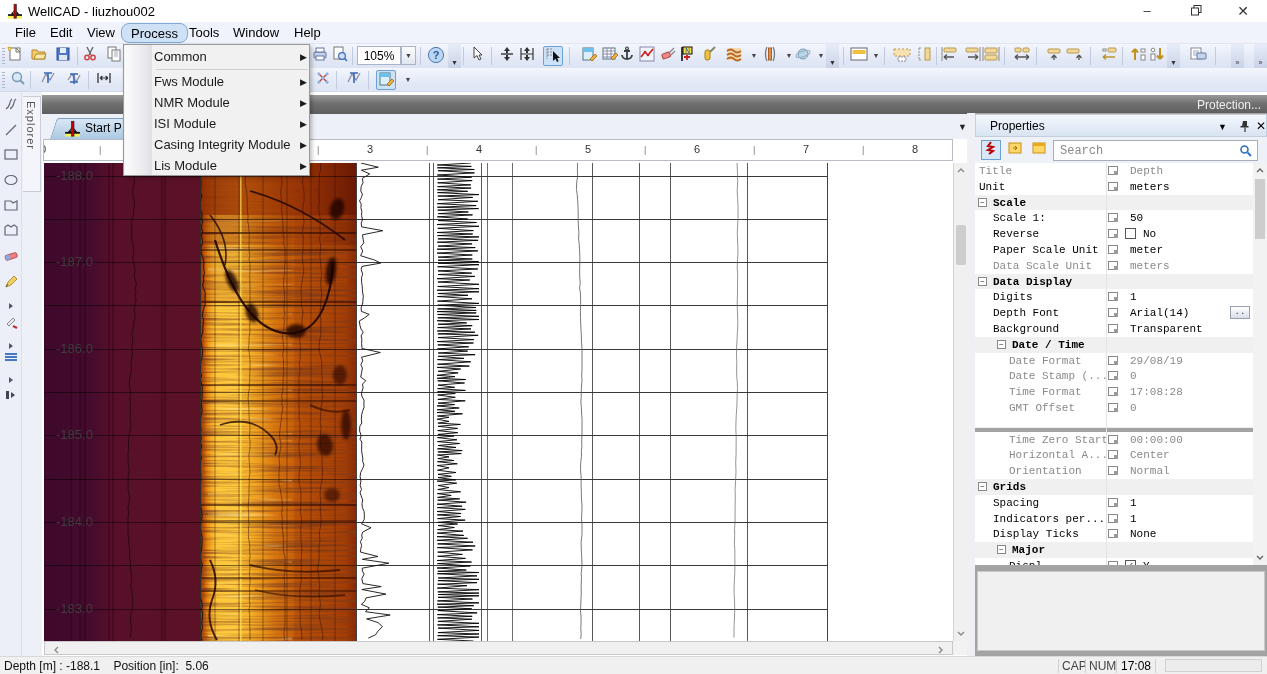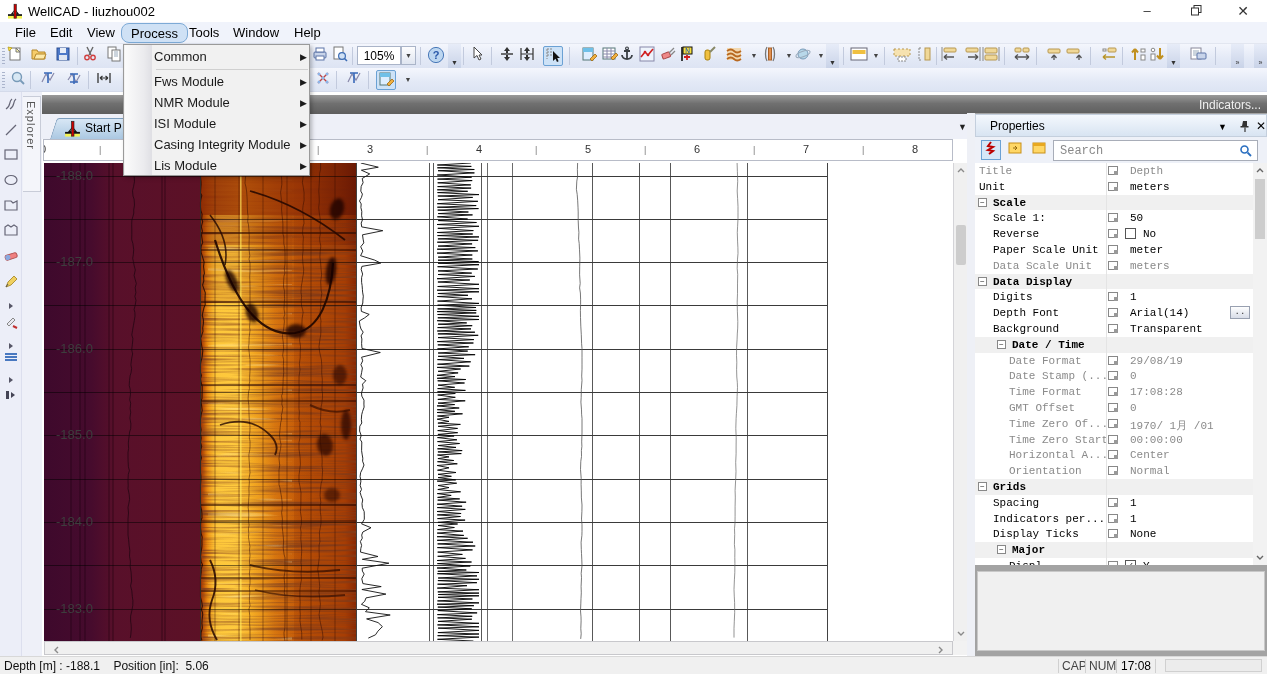--- a/index.html
+++ b/index.html
@@ -379,21 +379,21 @@
         <rect x="1" y="2" width="3" height="8" fill="#445"></rect>
         <path d="M6 3 L10 6 L6 9 Z" fill="#445"></path>
       </svg></div>
   </div>
 <div class="abs" id="explorer"></div>
 <div class="abs" id="exptab">
     <span>Explorer</span>
   </div>
 
 <div class="abs" id="protbar">
-    <span>Indicators...</span>
+    <span>Protection...</span>
   </div>
 
 <div class="abs" id="tabrow">
   <div id="starttab"></div>
   <svg class="abs" style="left:22px;top:6px" width="17" height="17" viewBox="0 0 16 16">
     <rect x="1" y="12.6" width="14" height="3" fill="#f3f354"></rect>
     <rect x="1" y="11.2" width="14" height="1.7" fill="#111"></rect>
     <path d="M3.5 11.6 L8 6.2 L12.5 11.6 Z" fill="#111"></path>
     <circle cx="8" cy="9.8" r="1.7" fill="#ddd"></circle>
     <rect x="7" y="1.2" width="2.4" height="14" fill="#c00" stroke="#222" stroke-width="0.6"></rect>
@@ -695,25 +695,20 @@
 <div class="prow" style="top:221px">
         <span class="nm gray" style="left:34px">Time Format</span>
         <span class="ic"></span>
         <span class="vl gray">17:08:28</span>
       </div>
 <div class="prow" style="top:237px">
         <span class="nm gray" style="left:34px">GMT Offset</span>
         <span class="ic"></span>
         <span class="vl gray">0</span>
       </div>
-<div class="prow" style="top:253px">
-        <span class="nm gray" style="left:34px">Time Zero Of...</span>
-        <span class="ic"></span>
-        <span class="vl gray">1970/ 1月 /01</span>
-      </div>
 <div class="prow" style="top:269px">
         <span class="nm gray" style="left:34px">Time Zero Start</span>
         <span class="ic"></span>
         <span class="vl gray">00:00:00</span>
       </div>
 <div class="prow" style="top:284px">
         <span class="nm gray" style="left:34px">Horizontal A...</span>
         <span class="ic"></span>
         <span class="vl gray">Center</span>
       </div>

